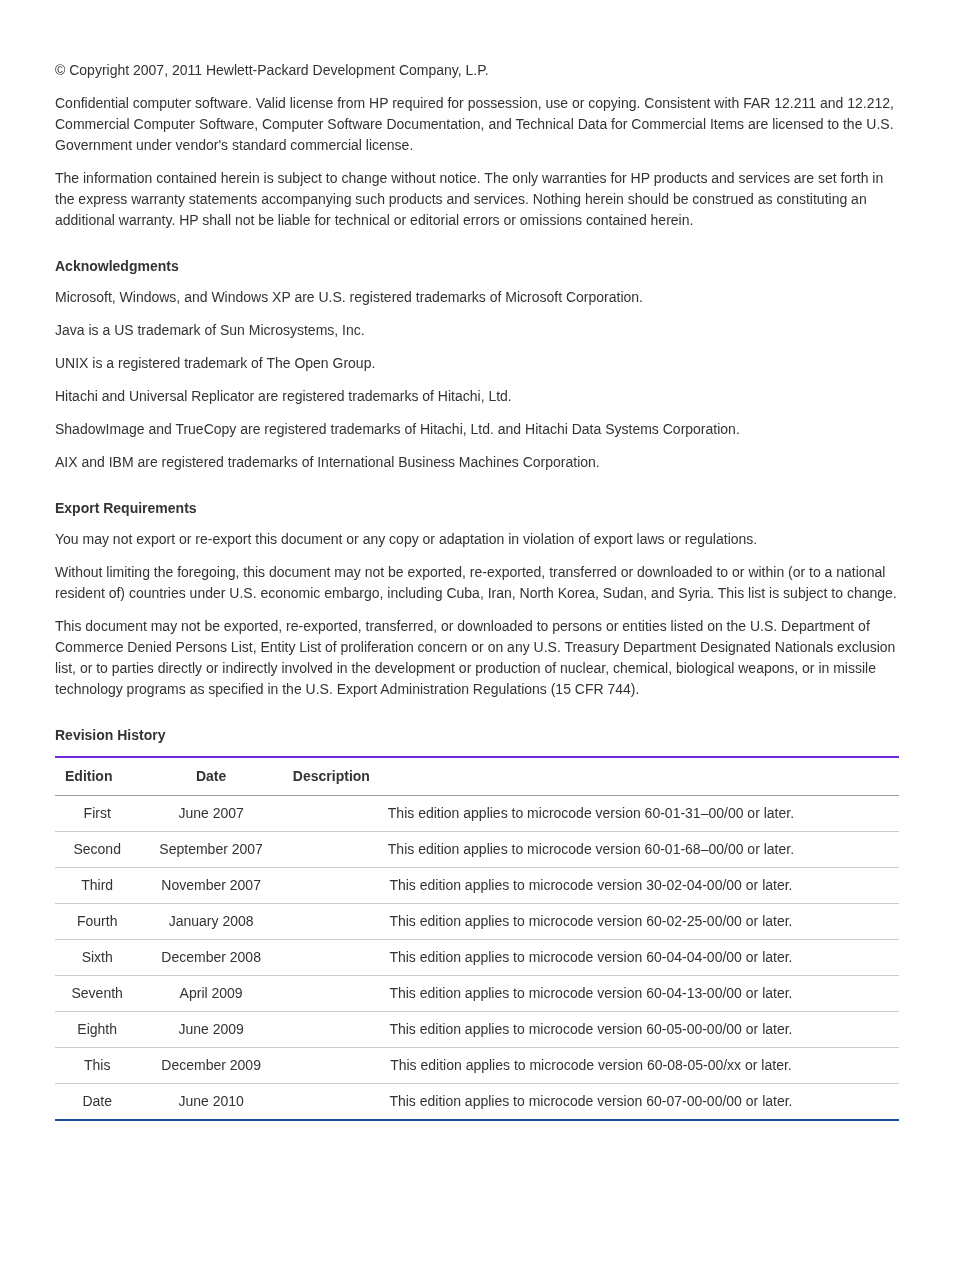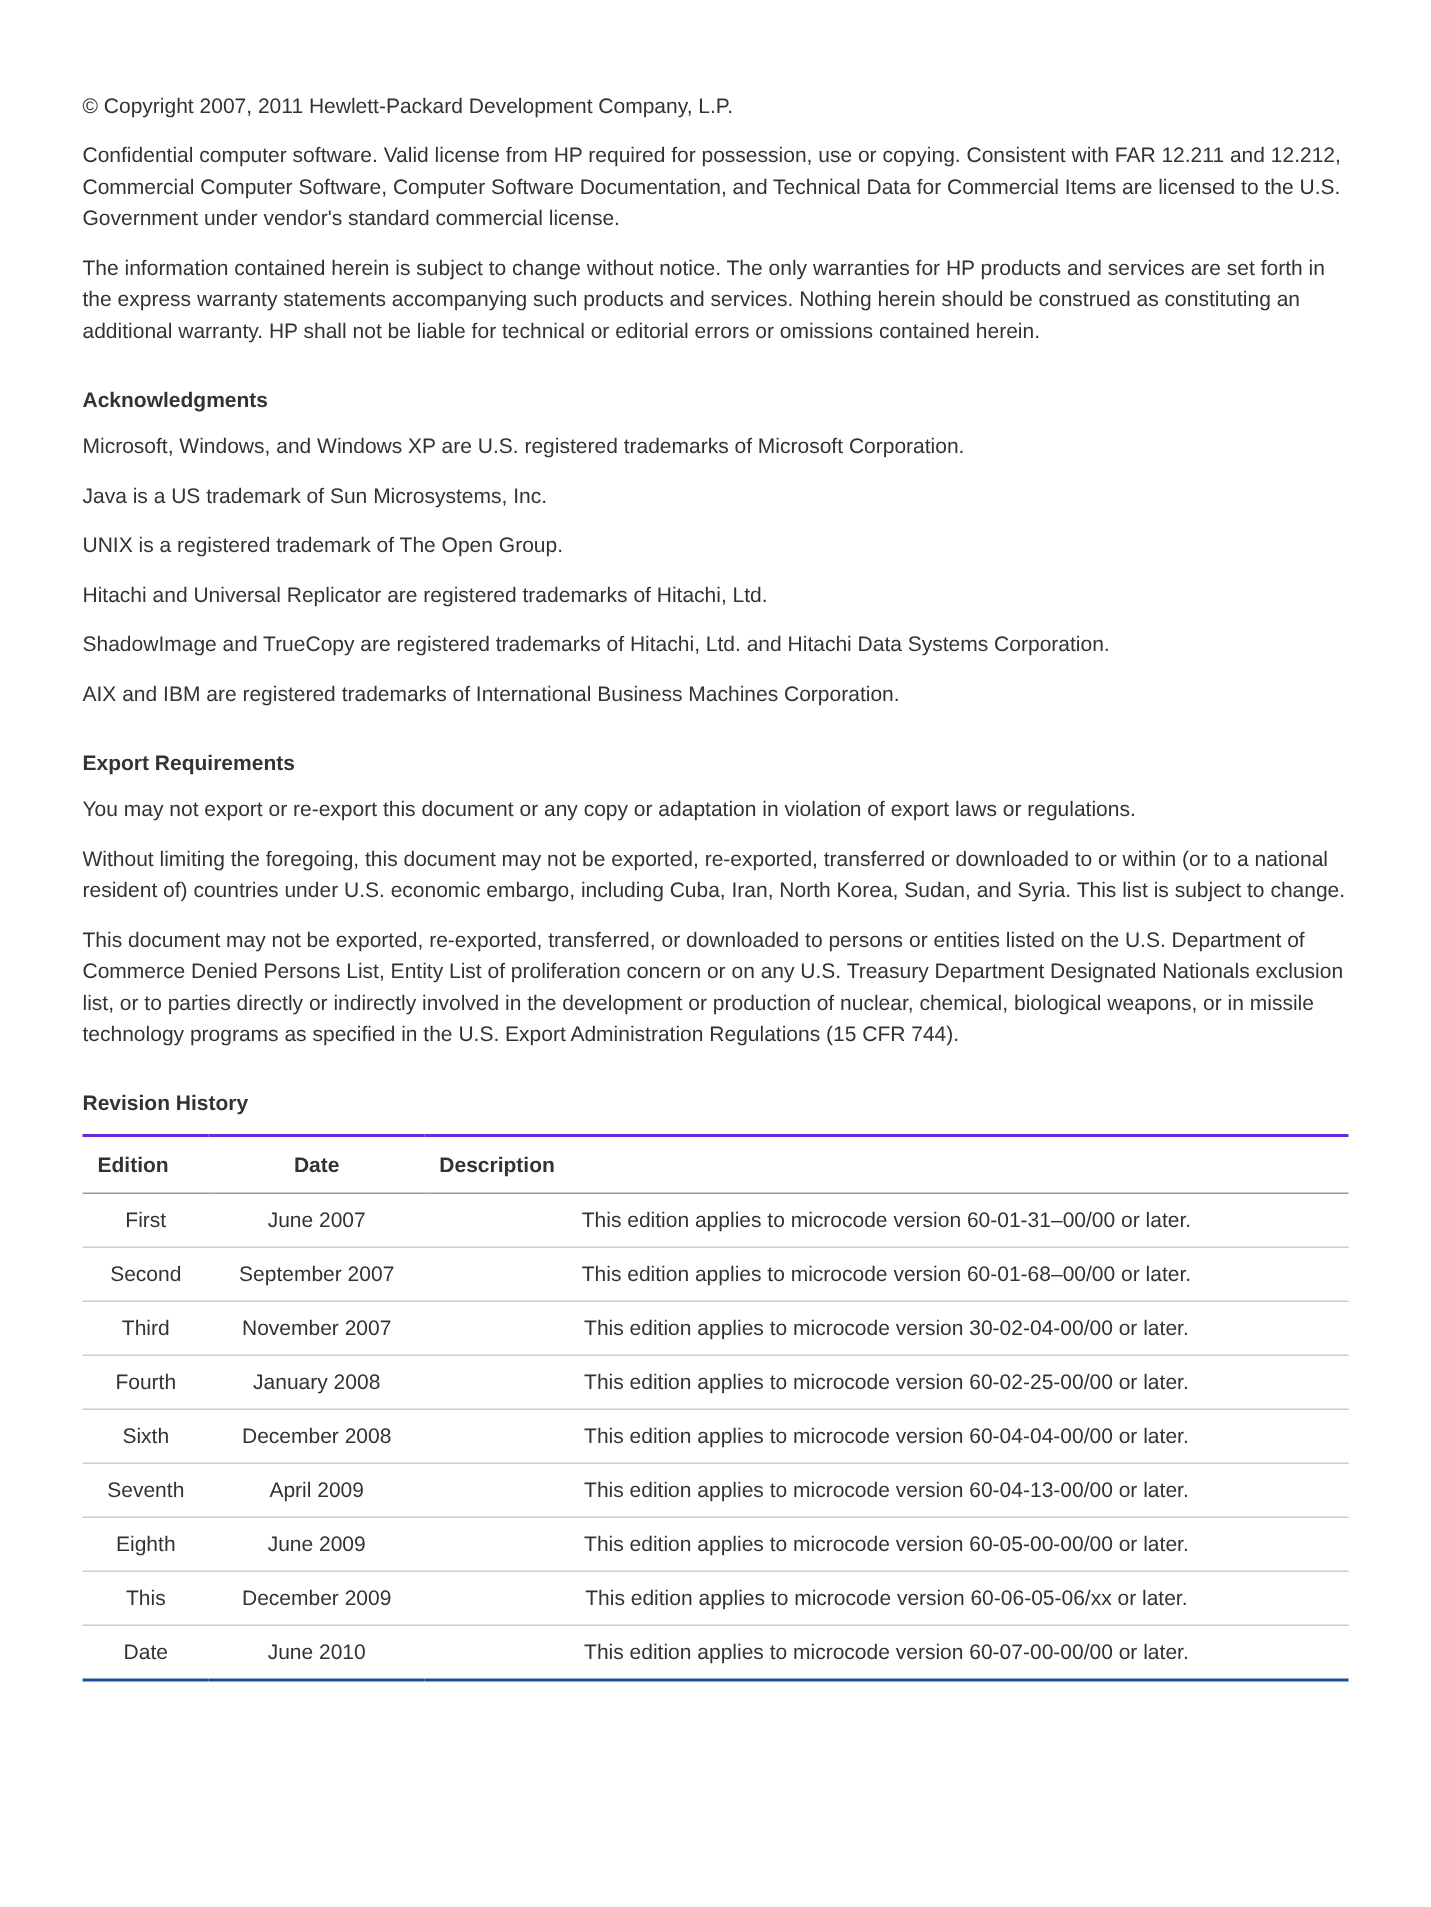--- a/index.html
+++ b/index.html
@@ -110,21 +110,21 @@
         <td>This edition applies to microcode version 60-04-13-00/00 or later.</td>
       </tr>
       <tr>
         <td>Eighth</td>
         <td>June 2009</td>
         <td>This edition applies to microcode version 60-05-00-00/00 or later.</td>
       </tr>
       <tr>
         <td>This</td>
         <td>December 2009</td>
-        <td>This edition applies to microcode version 60-06-05-06/xx or later.</td>
+        <td>This edition applies to microcode version 60-08-05-00/xx or later.</td>
       </tr>
       <tr>
         <td>Date</td>
         <td>June 2010</td>
         <td>This edition applies to microcode version 60-07-00-00/00 or later.</td>
       </tr>
     </tbody>
 </table>
 
 </body></html>

